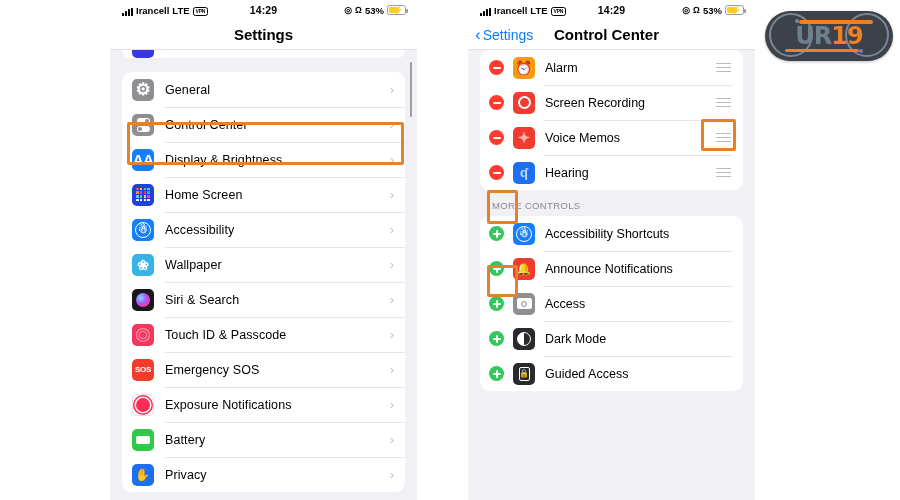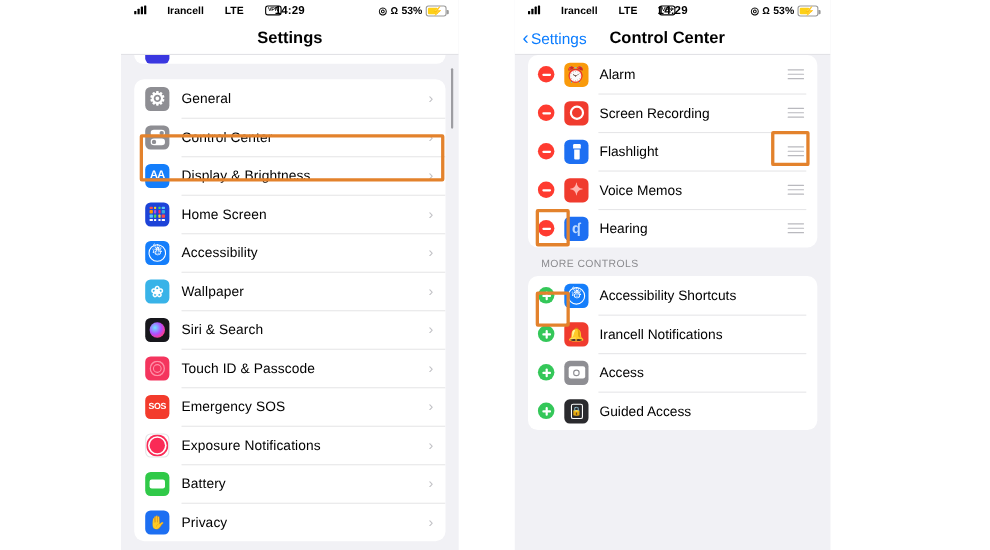--- a/index.html
+++ b/index.html
@@ -21,21 +21,21 @@
   #phone-right { left: 468px; width: 287px; }
 
   
   .statusbar {
     height: 20px; background: #ffffff;
     display: flex; align-items: center;
     padding: 0 11px 0 12px;
     font-size: 9.5px; font-weight: bold; color:#000;
     position: relative; z-index: 6;
   }
-  .sb-left { display:flex; align-items:flex-start; gap:19px; }
+  .sb-left { display:flex; align-items:flex-end; gap:3px; }
   .sb-mid  { position:absolute; left:0; right:0; text-align:center;
              font-size:10.5px; font-weight:bold; letter-spacing:0.1px; pointer-events:none; }
   .sb-right{ margin-left:auto; display:flex; align-items:center; gap:3px; position:relative; z-index:2;}
 
   .bars { display:flex; align-items:flex-end; gap:1px; height:8px; }
   .bars i { width:2px; background:#000; display:block; border-radius:.5px; }
   .bars i:nth-child(1){height:3px;}
   .bars i:nth-child(2){height:5px;}
   .bars i:nth-child(3){height:7px;}
   .bars i:nth-child(4){height:8px;background:#000;}
@@ -247,21 +247,21 @@
                 <span style="width:13px;height:6px;border-radius:3px;background:#fff;position:relative;">
                   <span style="position:absolute;left:1px;top:1px;width:4px;height:4px;border-radius:50%;background:#8e8e93;"></span>
                 </span>
               </span>
             </span>
             <span class="row-label">Control Center</span>
             <span class="chev">›</span>
           </div>
           <div class="row">
             <span class="icon-sq" style="background:#147efb;">
-              <span style="font-size:10px;font-weight:bold;letter-spacing:-.5px;">AA</span>
+              <span style="font-size:15px;font-weight:bold;letter-spacing:-.5px;">AA</span>
             </span>
             <span class="row-label">Display &amp; Brightness</span>
             <span class="chev">›</span>
           </div>
           <div class="row">
             <span class="icon-sq" style="background:#1d43d8;">
               <span style="display:grid;grid-template-columns:repeat(4,2.6px);grid-gap:1.2px;">
                 <span style="width:2.6px;height:2.6px;border-radius:.6px;background:#ff4b4b;"></span>
                 <span style="width:2.6px;height:2.6px;border-radius:.6px;background:#ffd426;"></span>
                 <span style="width:2.6px;height:2.6px;border-radius:.6px;background:#4cd964;"></span>
@@ -413,39 +413,20 @@
               <span></span>
               <span></span>
               <span></span>
             </span>
           </div>
           <div class="cc-row">
             <span class="badge minus">
               <i class="h"></i>
             </span>
             <span class="cc-icon">
-              <span class="icon-sq" style="background:#1d6ff2;">
-                <span style="display:flex;flex-direction:column;align-items:center;gap:1px;">
-                  <span style="width:7px;height:4px;background:#fff;border-radius:1px 1px 0 0;"></span>
-                  <span style="width:5px;height:9px;background:#fff;border-radius:0 0 1px 1px;"></span>
-                </span>
-              </span>
-            </span>
-            <span class="cc-label">Flashlight</span>
-            <span class="handle">
-              <span></span>
-              <span></span>
-              <span></span>
-            </span>
-          </div>
-          <div class="cc-row">
-            <span class="badge minus">
-              <i class="h"></i>
-            </span>
-            <span class="cc-icon">
               <span class="icon-sq" style="background:#f03b2e;">
                 <span style="font-size:15px;line-height:15px;color:#ffb3ae;">✦</span>
               </span>
             </span>
             <span class="cc-label">Voice Memos</span>
             <span class="handle">
               <span></span>
               <span></span>
               <span></span>
             </span>
@@ -486,21 +467,21 @@
           <div class="cc-row">
             <span class="badge plus">
               <i class="h"></i>
               <i class="v"></i>
             </span>
             <span class="cc-icon">
               <span class="icon-sq" style="background:#f03b2e;">
                 <span style="font-size:12px;line-height:12px;color:#fff;">🔔</span>
               </span>
             </span>
-            <span class="cc-label">Irancell Notifications</span>
+            <span class="cc-label">Announce Notifications</span>
           </div>
           <div class="cc-row">
             <span class="badge plus">
               <i class="h"></i>
               <i class="v"></i>
             </span>
             <span class="cc-icon">
               <span class="icon-sq" style="background:#8e8e93;">
                 <span style="width:15px;height:11px;border-radius:2px;background:#fff;display:flex;align-items:center;justify-content:center;">
                   <span style="width:6px;height:6px;border-radius:50%;border:1.4px solid #8e8e93;"></span>
@@ -509,30 +490,51 @@
             </span>
             <span class="cc-label">Access</span>
           </div>
           <div class="cc-row">
             <span class="badge plus">
               <i class="h"></i>
               <i class="v"></i>
             </span>
             <span class="cc-icon">
               <span class="icon-sq" style="background:#2a2a2e;">
+                <span style="width:14px;height:14px;border-radius:50%;border:1.6px solid #fff;background:linear-gradient(90deg,#fff 50%,#2a2a2e 50%);"></span>
+              </span>
+            </span>
+            <span class="cc-label">Dark Mode</span>
+          </div>
+          <div class="cc-row">
+            <span class="badge plus">
+              <i class="h"></i>
+              <i class="v"></i>
+            </span>
+            <span class="cc-icon">
+              <span class="icon-sq" style="background:#2a2a2e;">
                 <span style="width:11px;height:14px;border-radius:2px;border:1.6px solid #fff;display:flex;align-items:center;justify-content:center;">
                   <span style="font-size:8px;line-height:8px;color:#fff;">🔒</span>
                 </span>
               </span>
             </span>
             <span class="cc-label">Guided Access</span>
           </div>
         </div>
     </div>
   </div>
 
   <div class="hl" style="left:127px; top:122px; width:277px; height:43px;"></div>
   <div class="hl" style="left:701px; top:119px; width:35px; height:32px;"></div>
   <div class="hl" style="left:487px; top:190px; width:31px; height:34px;"></div>
   <div class="hl" style="left:487px; top:265px; width:31px; height:32px;"></div>
 
+  <div class="logo">
+    <div class="logo-ring l"></div>
+    <div class="logo-ring r"></div>
+    <div class="logo-bar top"></div>
+    <div class="logo-bar bot"></div>
+    <div class="logo-dot d1"></div>
+    <div class="logo-dot d2"></div>
+    <div class="logo-text"><span>U</span><span>R</span><span class="o">19</span></div>
+  </div>
 
 </div>
 
 </body></html>

